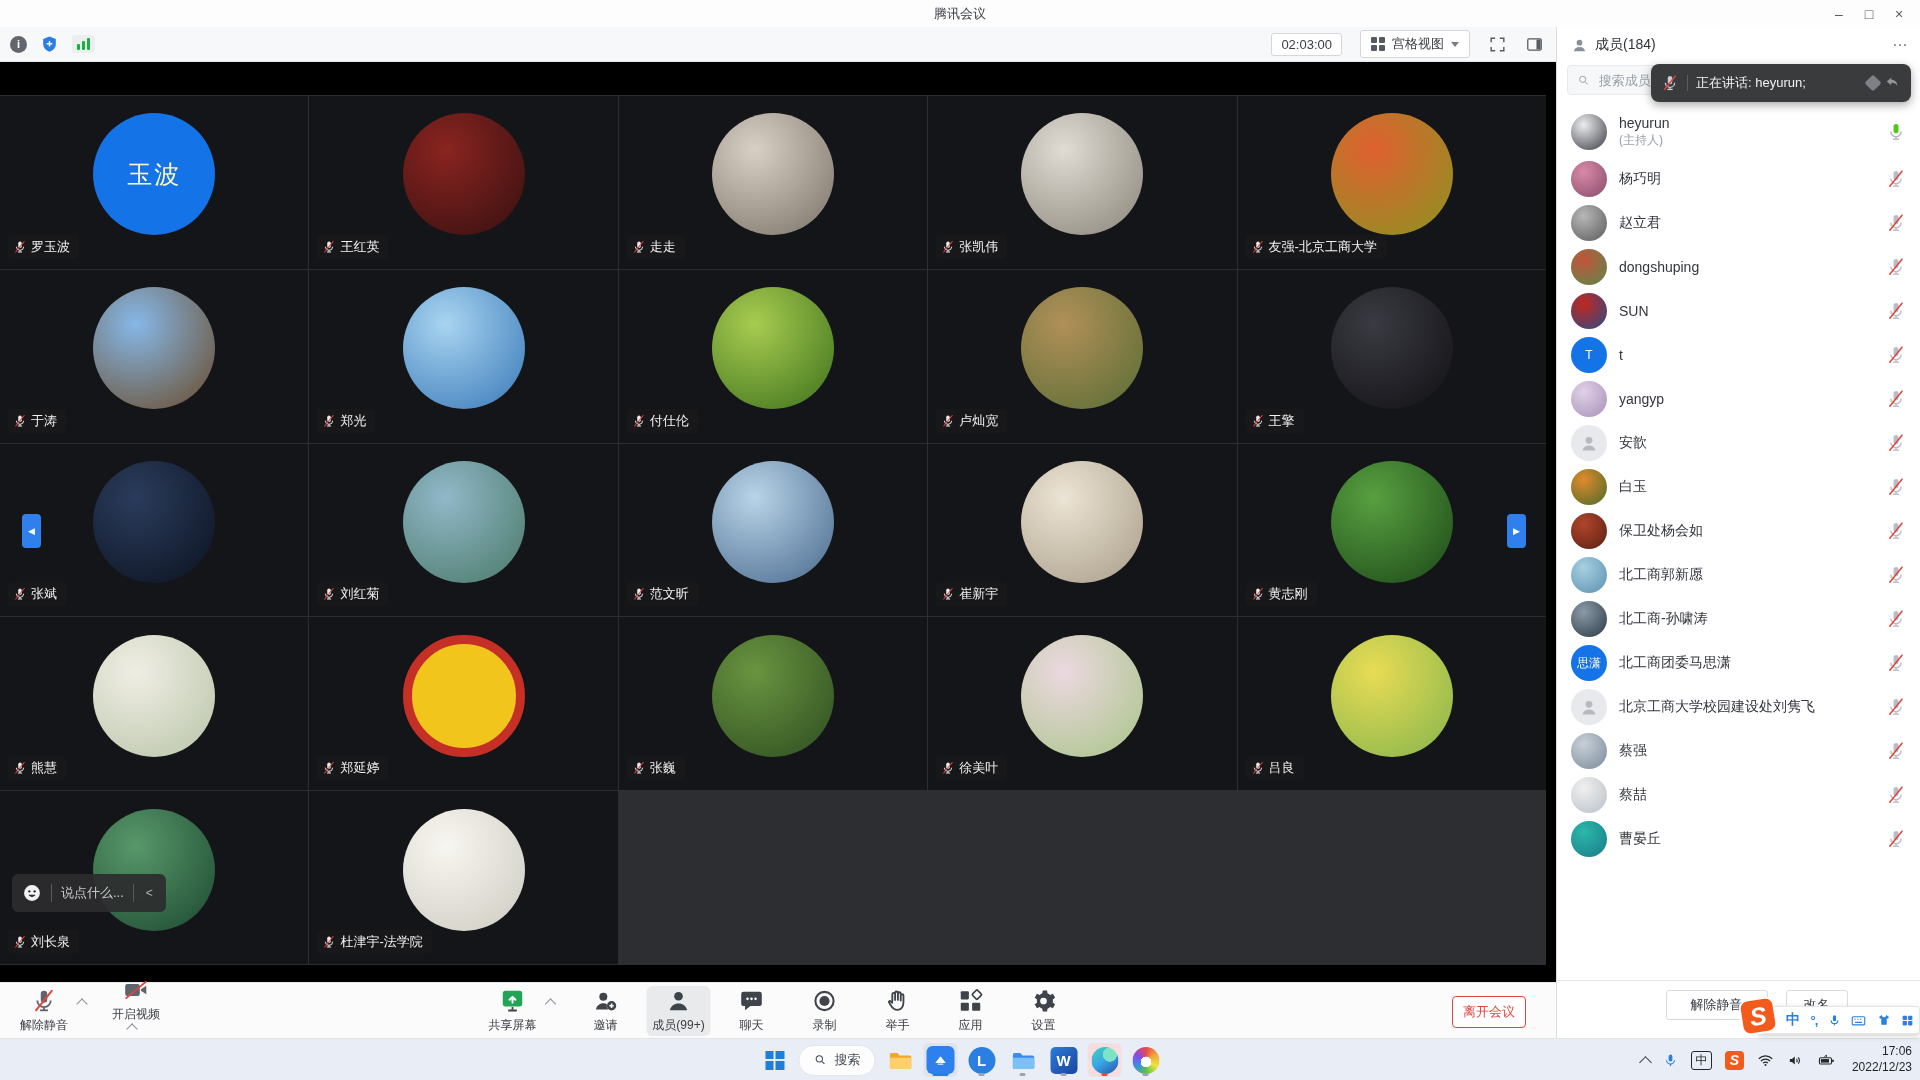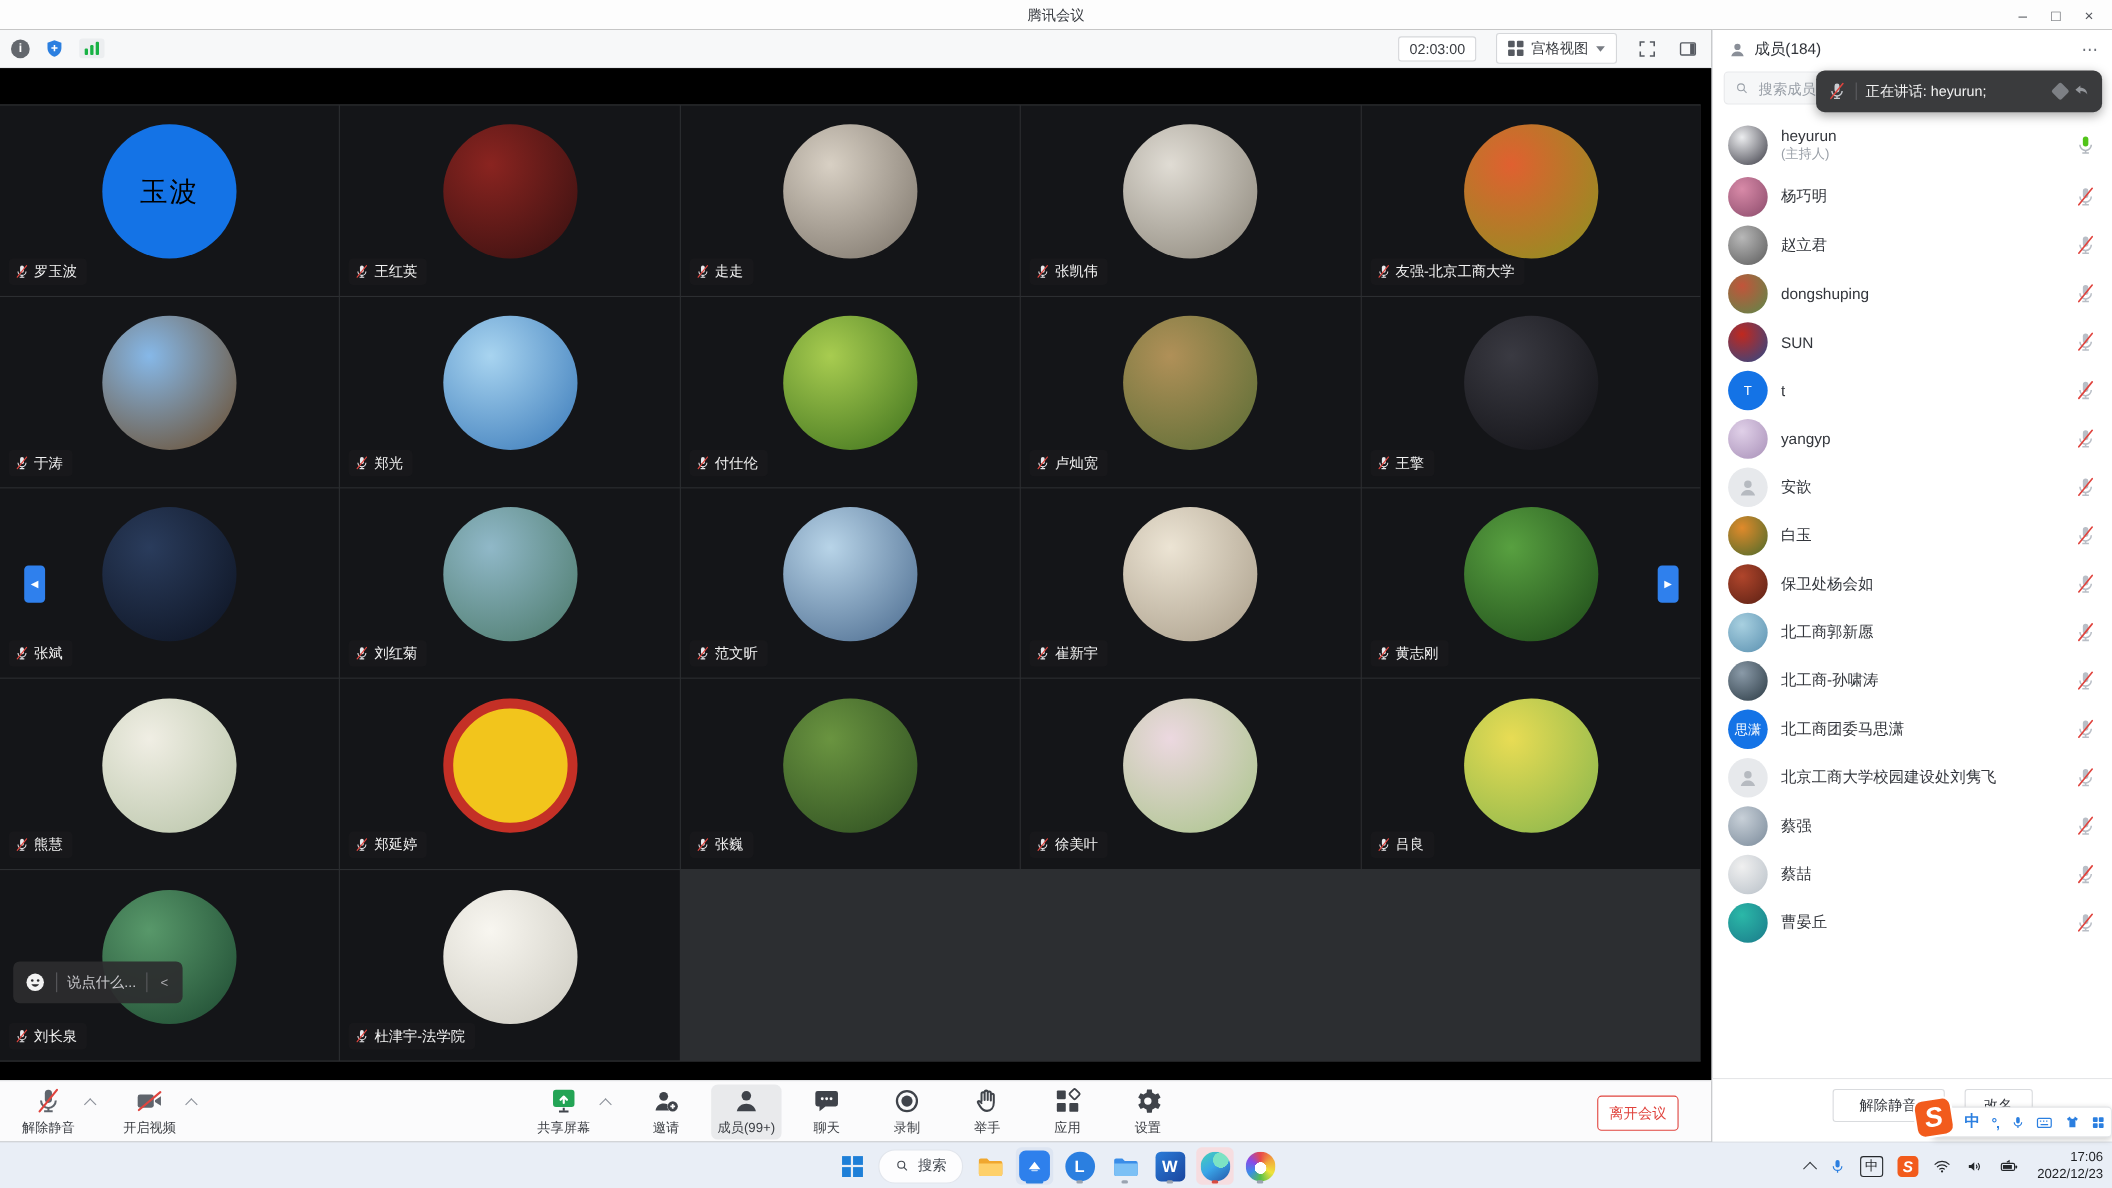--- a/index.html
+++ b/index.html
@@ -20,21 +20,21 @@
   .timer{border:1px solid #d5d7da;background:#fff;border-radius:3px;padding:3px 9px;font-size:13px;color:#3a3d42}
   .viewsel{display:flex;align-items:center;gap:7px;border:1px solid #d5d7da;background:#fff;border-radius:3px;padding:4px 10px;font-size:13px;color:#3a3d42}
   .grid-glyph{width:14px;height:14px;display:grid;grid-template-columns:1fr 1fr;grid-template-rows:1fr 1fr;gap:2px}
   .grid-glyph i{background:#565a61;border-radius:1px}
   .caret-down{width:0;height:0;border-left:4px solid transparent;border-right:4px solid transparent;border-top:5px solid #787c83}
   
   .stage{position:absolute;top:62px;left:0;width:1556px;height:920px;background:#000}
   .vgrid{position:absolute;top:33px;left:0;width:1546px;height:870px;display:grid;grid-template-columns:repeat(5,1fr);grid-template-rows:repeat(5,1fr);gap:1px;background:#2c2e31;border-top:1px solid #2c2e31;border-bottom:1px solid #2c2e31;box-sizing:border-box}
   .cell{position:relative;background:#141518;display:flex;align-items:center;justify-content:center}
   .avatar{width:122px;height:122px;border-radius:50%;margin-top:-16px;flex:none}
-  .avatar.text{display:flex;align-items:center;justify-content:center;color:#000000;font-size:25px;letter-spacing:2px}
+  .avatar.text{display:flex;align-items:center;justify-content:center;color:#fef9c3;font-size:25px;letter-spacing:2px}
   .badge{position:absolute;left:8px;bottom:10px;background:rgba(26,26,28,.78);border-radius:4px;padding:3px 9px 3px 5px;display:flex;align-items:center;gap:4px}
   .badge .nm{color:#f2f2f2;font-size:13px;white-space:nowrap}
   .nav-arrow{position:absolute;width:19px;height:34px;background:#2f80ed;color:#fff;display:flex;align-items:center;justify-content:center;font-size:9px;border-radius:4px;top:452px;cursor:default}
   .nav-left{left:22px}.nav-right{right:30px}
   .chat-pill{position:absolute;left:12px;top:812px;height:38px;background:rgba(44,44,47,.92);border-radius:6px;display:flex;align-items:center;padding:0 10px;gap:9px}
   .pill-text{color:#c9c9cd;font-size:13px}
   .pill-div{width:1px;height:18px;background:#5a5a5e}
   .pill-collapse{color:#b0b0b4;font-size:12px;padding:0 3px}
   
   .toolbar{position:absolute;top:982px;left:0;width:1556px;height:56px;background:#fbfbfc;border-top:1px solid #e8e9eb;box-sizing:border-box}
@@ -539,21 +539,21 @@
     <path d="M5.8 11.5a6.2 6.2 0 0 0 12.4 0" fill="none" stroke="#5f646c" stroke-width="1.7"></path>
     <line x1="12" y1="17.7" x2="12" y2="20.6" stroke="#5f646c" stroke-width="1.7"></line>
     <line x1="8.4" y1="20.6" x2="15.6" y2="20.6" stroke="#5f646c" stroke-width="1.7"></line>
     <line x1="4.6" y1="20.6" x2="19.2" y2="2.6" stroke="#e0443e" stroke-width="1.8" stroke-linecap="round"></line>
             </svg>
           </span>
           <span class="lbl">解除静音</span>
         </div>
         <span class="chev"></span>
       </div>
-      <div style="display: flex; align-items: center;">
+      <div style="display: flex; align-items: center; flex-direction: column;">
         <div class="tb-item">
           <span style="display: flex;">
             <svg width="26" height="26" viewBox="0 0 24 24">
     <rect x="2" y="6.5" width="13.5" height="11" rx="2" fill="#5f646c"></rect>
     <path d="M16.5 11.2l5-3.2v8l-5-3.2z" fill="#5f646c"></path>
     <line x1="3" y1="19.5" x2="21" y2="4.5" stroke="#e0443e" stroke-width="1.8" stroke-linecap="round"></line>
             </svg>
           </span>
           <span class="lbl">开启视频</span>
         </div>

